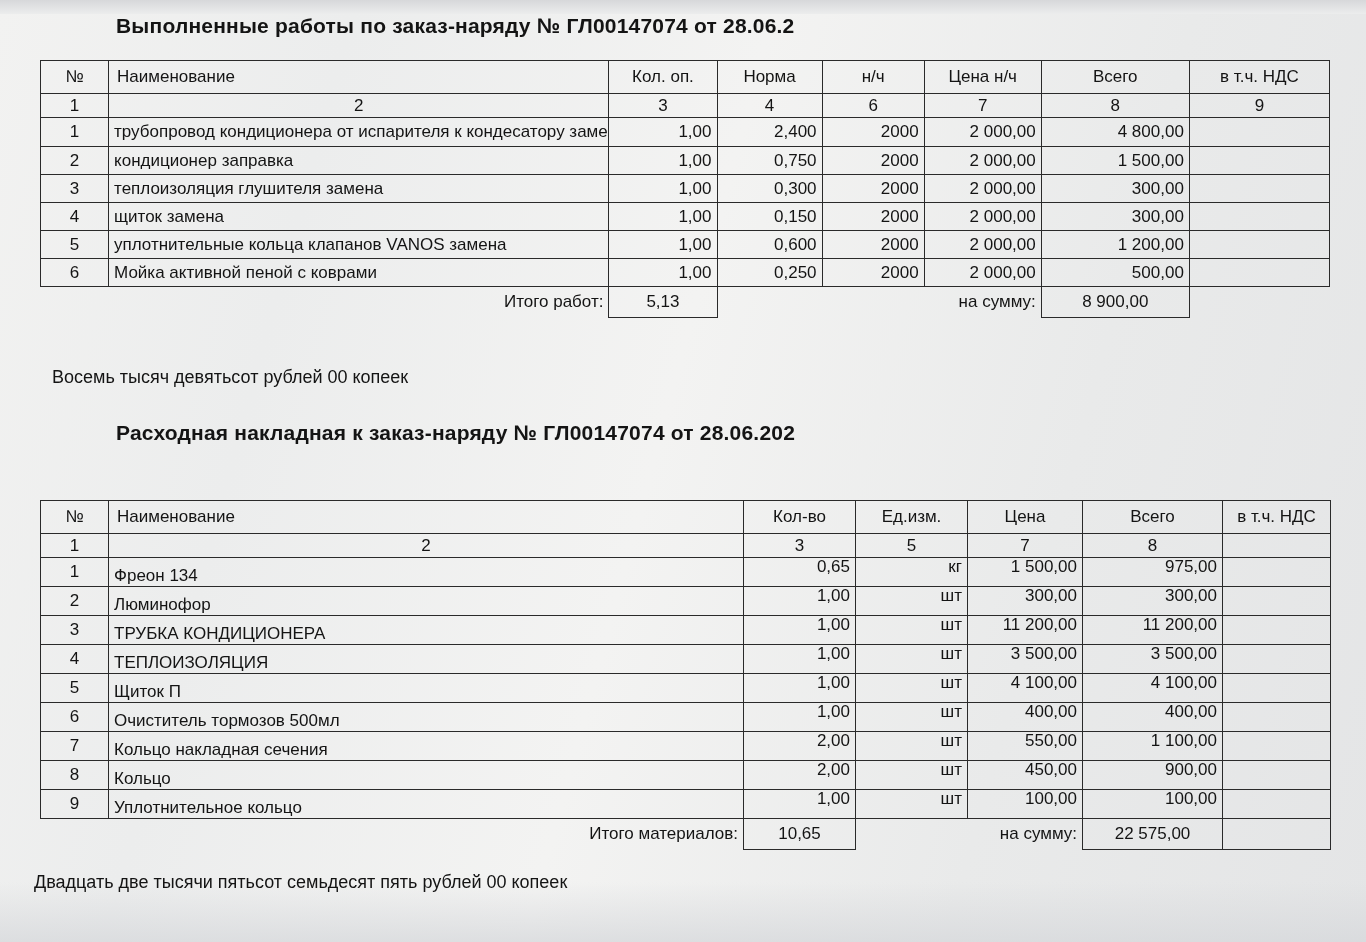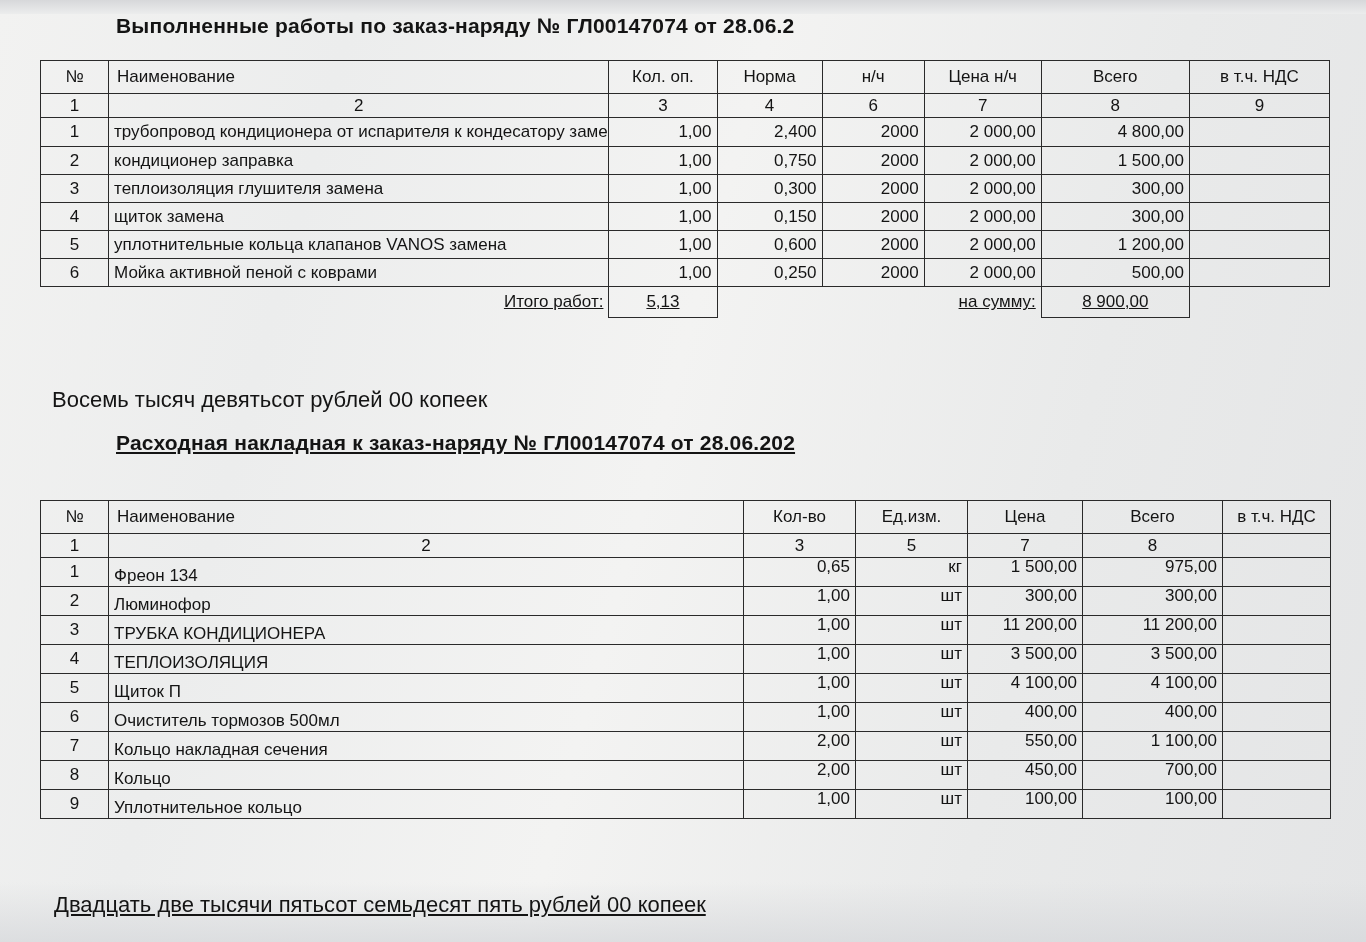--- a/index.html
+++ b/index.html
@@ -42,21 +42,21 @@
   }
 
   .doc-title {
     position: absolute;
     font-size: 21px;
     font-weight: bold;
     letter-spacing: .2px;
     white-space: nowrap;
   }
   .title-1 { left: 116px; top: 14px; text-align: right; }
-  .title-2 { left: 116px; top: 431px; text-decoration: underline; }
+  .title-2 { left: 116px; top: 421px; }
 
   table.doc-table {
     position: absolute;
     border-collapse: collapse;
     table-layout: fixed;
     background: transparent;
   }
   table.doc-table td, table.doc-table th {
     border: 1px solid #2a2a2a;
     font-size: 17px;
@@ -91,39 +91,37 @@
   #works-table .row.tall td { height: 26px; }
   .two-line {
     white-space: normal;
     line-height: 1.18;
     font-size: 17px;
   }
   .totals td {
     height: 28px;
     font-size: 18px;
     font-weight: bold;
-    text-decoration: underline;
   }
 
   
   #mat-table { left: 40px; top: 500px; width: 1290px; }
   #mat-table .row td { height: 26px; }
 
   
   .shift-up { position: relative; top: -5px; }
   .shift-dn { position: relative; top: 4px; margin-top: 40px; }
 
   .amount-words {
     position: absolute;
-    font-size: 22px;
+    font-size: 18px;
     white-space: nowrap;
-    margin-top: 20px;
   }
   .words-1 { left: 52px; top: 367px; }
-  .words-2 { left: 54px; top: 872px; text-decoration: underline; }
+  .words-2 { left: 34px; top: 872px; }
   .no-b { border: none !important; }
 </style>
 </head>
 <body>
 
 <div class="sheet"></div>
 
 <div class="content">
 
   <div class="doc-title title-1">Выполненные работы по заказ-наряду №  ГЛ00147074 от 28.06.2</div>
@@ -335,31 +333,39 @@
         <td class="r shift-up">550,00</td>
         <td class="r shift-up">1 100,00</td>
         <td class="r"></td>
       </tr>
       <tr class="row">
         <td class="c">8</td>
         <td class="l shift-dn">Кольцо</td>
         <td class="r shift-up">2,00</td>
         <td class="r shift-up">шт</td>
         <td class="r shift-up">450,00</td>
-        <td class="r shift-up">700,00</td>
+        <td class="r shift-up">900,00</td>
         <td class="r"></td>
       </tr>
       <tr class="row">
         <td class="c">9</td>
         <td class="l shift-dn">Уплотнительное кольцо</td>
         <td class="r shift-up">1,00</td>
         <td class="r shift-up">шт</td>
         <td class="r shift-up">100,00</td>
         <td class="r shift-up">100,00</td>
         <td class="r"></td>
       </tr>
 
+      <tr class="totals">
+        <td class="r no-b" colspan="2">Итого материалов:</td>
+        <td class="c">10,65</td>
+        <td class="no-b"></td>
+        <td class="r no-b">на сумму:</td>
+        <td class="c">22 575,00</td>
+        <td></td>
+      </tr>
     </tbody>
   </table>
 
   <div class="amount-words words-2">Двадцать две тысячи пятьсот семьдесят пять рублей 00 копеек</div>
 
 </div>
 
 </body></html>

